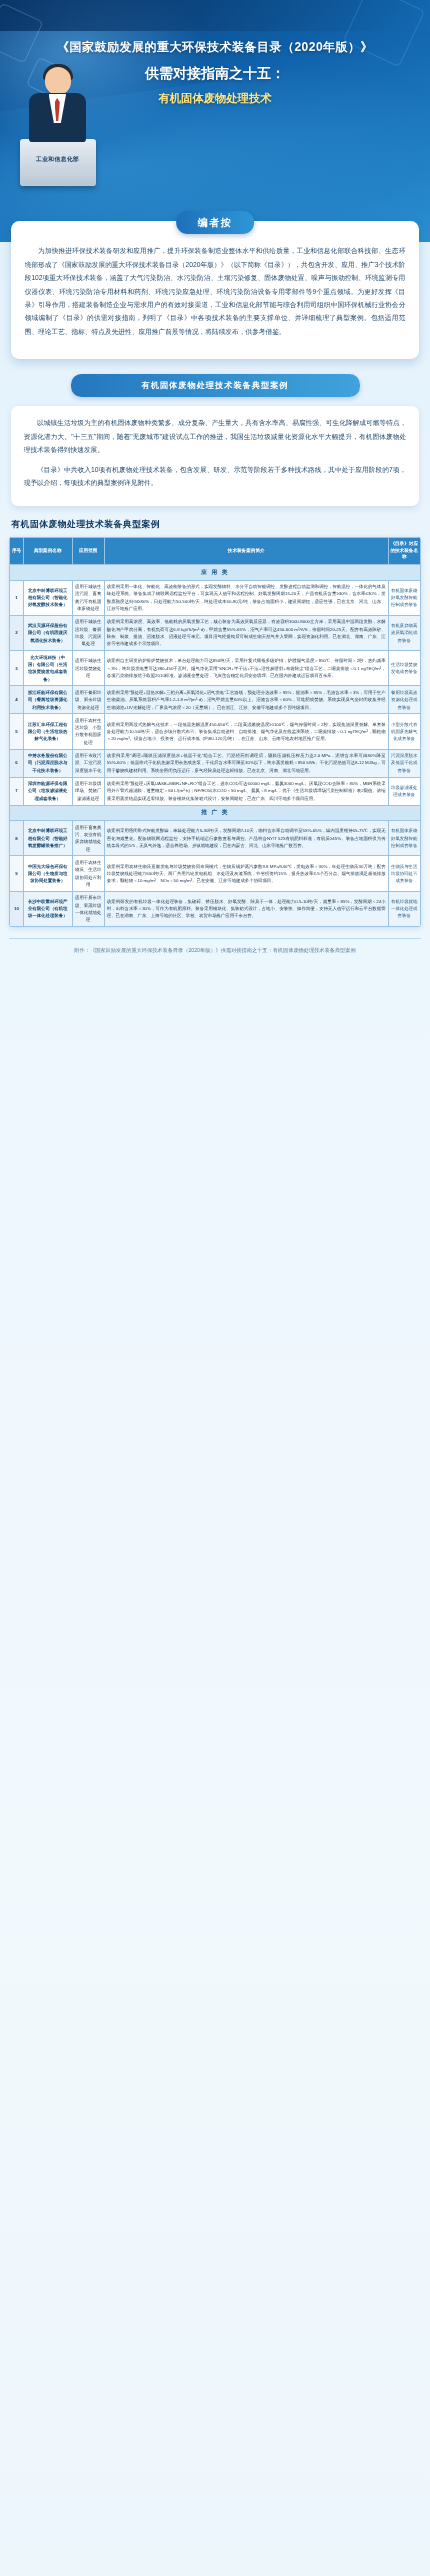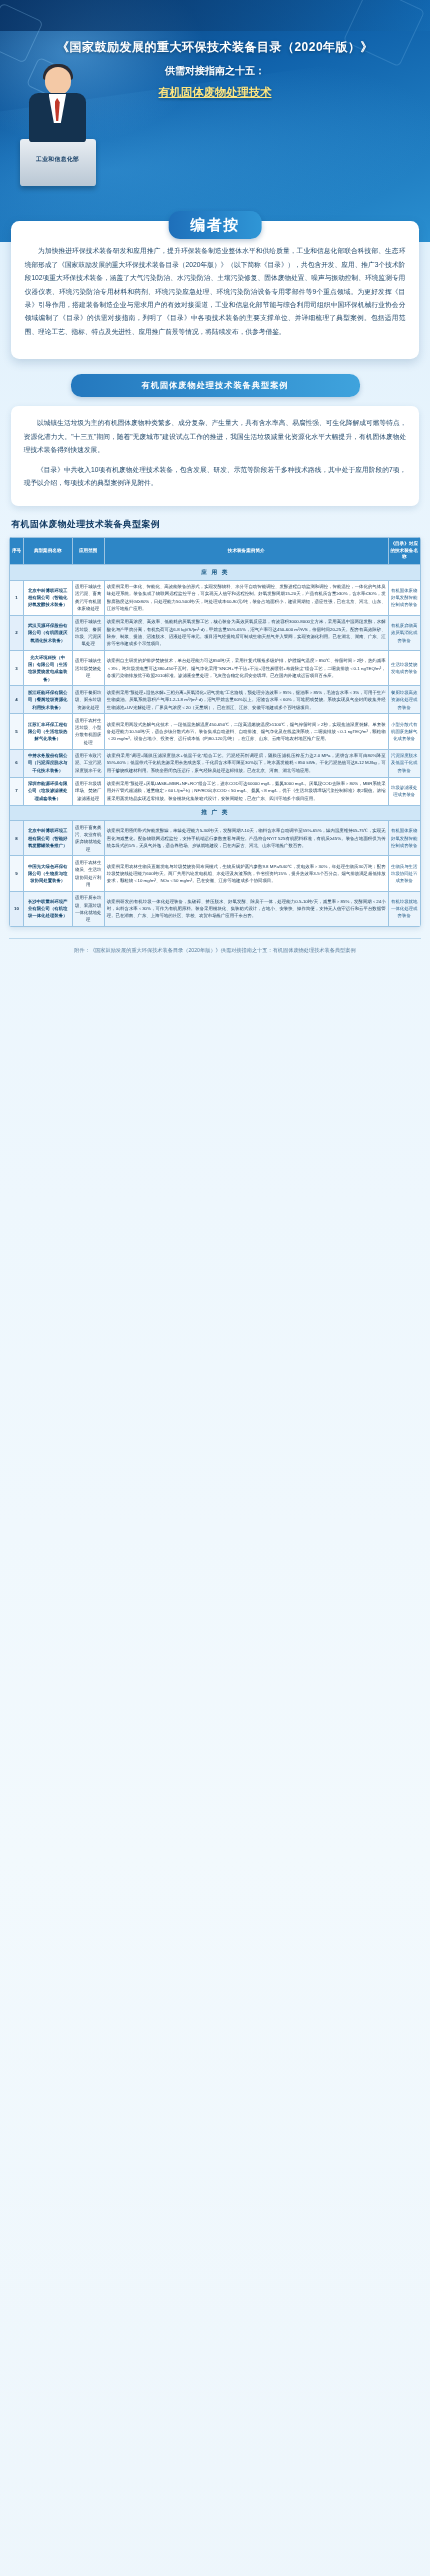--- a/index.html
+++ b/index.html
@@ -63,34 +63,33 @@
   .title-main {
     color: #ffffff;
     font-size: 12px;
     font-weight: bold;
     line-height: 1.5;
     letter-spacing: 0.5px;
     text-shadow: 0 1px 3.1px rgba(0,0,0,.35);
   }
   .title-sub {
     color: #ffffff;
-    font-size: 10px;
+    font-size: 14px;
     font-weight: bold;
     margin-top: 7.2px;
     line-height: 1.5;
     text-shadow: 0 1px 3.1px rgba(0,0,0,.3);
   }
   .title-highlight {
     color: #ffe680;
     font-size: 11.3px;
     font-weight: bold;
     margin-top: 5.2px;
     line-height: 1.6;
     text-shadow: 0 1px 3.1px rgba(0,0,0,.35);
-    text-decoration: underline;
   }
   
   .person {
     position: absolute;
     left: 19.6px; top: 62px;
     width: 77px; height: 129px;
     z-index: 5;
   }
   .person .head {
     position: absolute; left: 25px; top: 5.2px;
@@ -145,21 +144,21 @@
     box-shadow: 0 3.1px 9.3px rgba(20,70,120,.18);
     padding: 23px 13.4px 14.4px 13.4px;
   }
   .note-badge {
     position: absolute;
     left: 50%;
     transform: translateX(-50%);
     top: -10.3px;
     background: linear-gradient(90deg, #1e6fba, #2f96d6);
     color: #fff;
-    font-size: 15px;
+    font-size: 10px;
     font-weight: bold;
     letter-spacing: 1.5px;
     padding: 4.6px 21.6px;
     border-radius: 11.3px;
     box-shadow: 0 2.1px 5.2px rgba(20,70,120,.3);
   }
   .note-body p {
     margin: 0 0 6.2px 0;
     font-size: 6.7px;
     line-height: 2.0;

